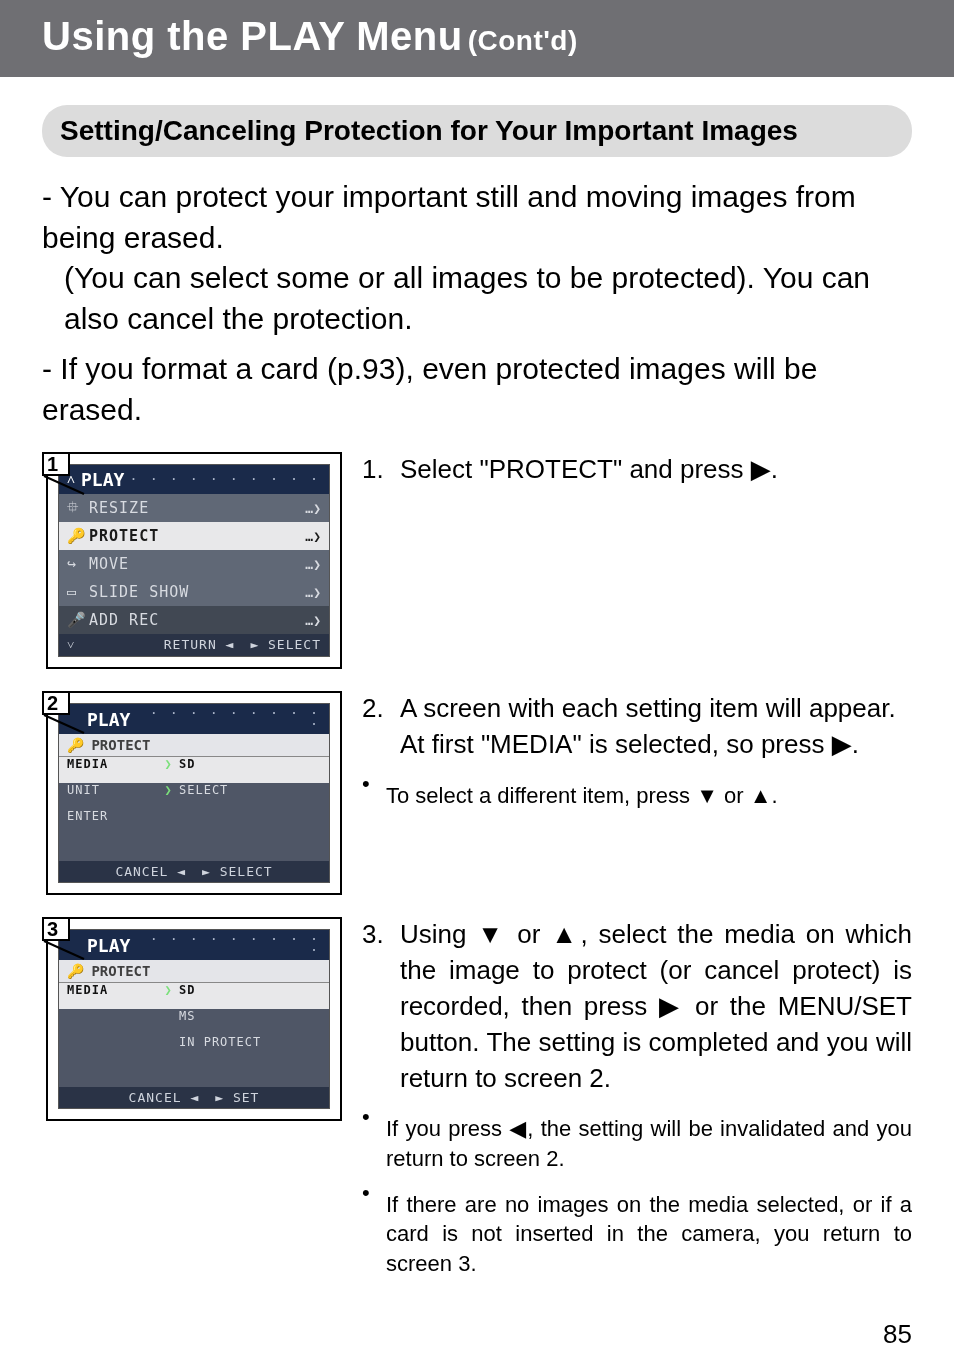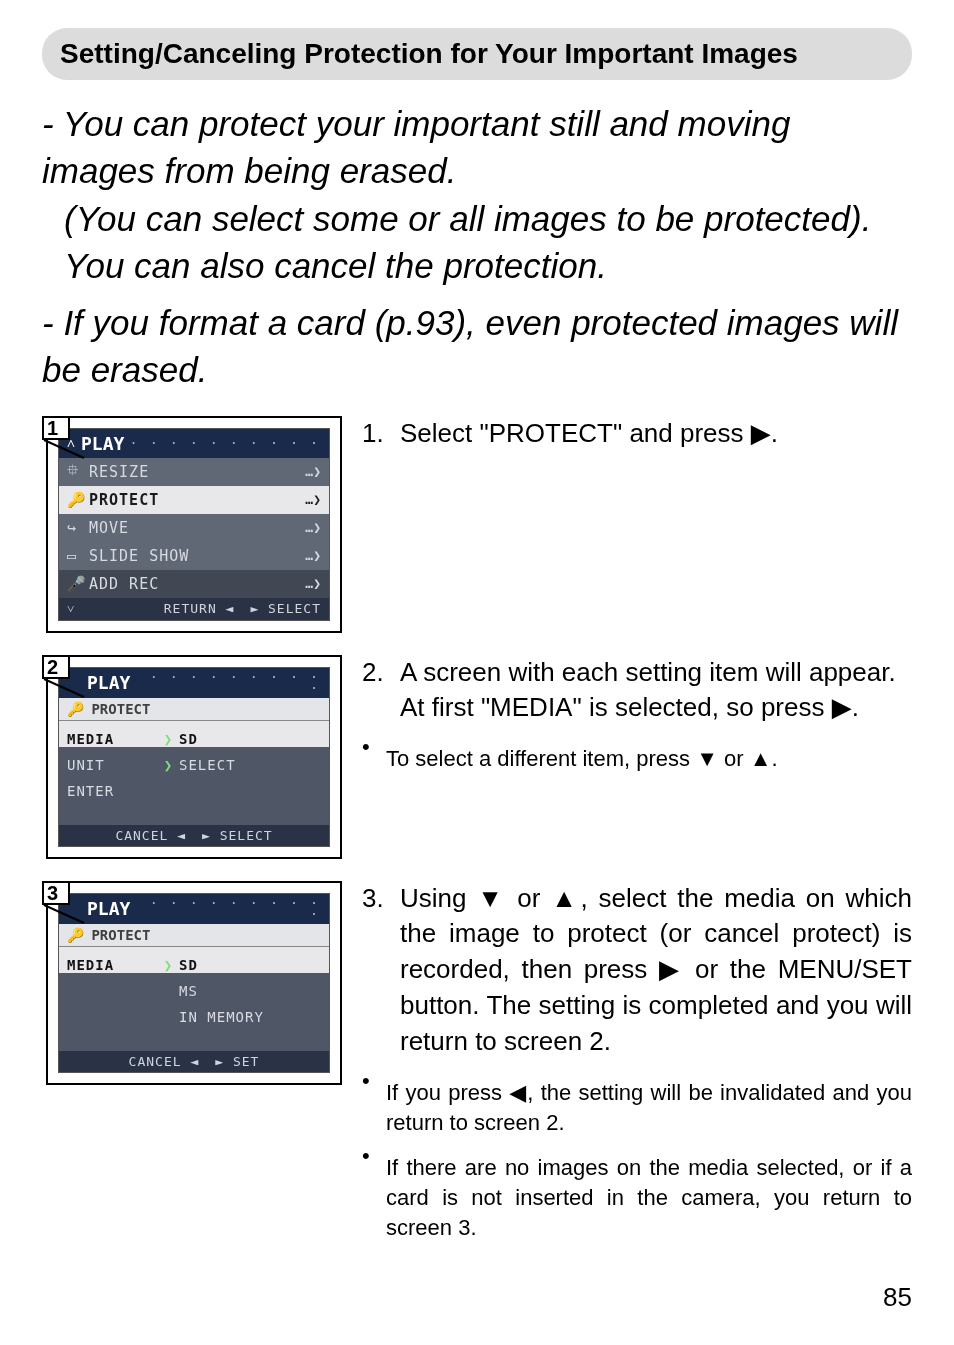--- a/index.html
+++ b/index.html
@@ -9,21 +9,21 @@
     background: #6f6f73; color: #fff; padding: 14px 0 18px 42px;
     font-weight: bold; letter-spacing: 0.5px;
   }
   .title-bar .main { font-size: 40px; }
   .title-bar .sub  { font-size: 28px; font-weight: bold; }
   .content { padding: 28px 42px 0 42px; }
   .section-head {
     background: #dcdcdc; font-size: 28px; font-weight: bold;
     padding: 10px 18px; margin-bottom: 20px; border-radius: 25px;
   }
-  .body-text { font-size: 35px; line-height: 1.35; margin-bottom: 10px; font-style: italic; }
+  .body-text { font-size: 30px; line-height: 1.35; margin-bottom: 10px; }
   .body-text .indent { padding-left: 22px; display: block; }
   .row { display: flex; gap: 20px; margin-top: 22px; }
   .shot-wrap { width: 300px; flex: 0 0 300px; position: relative; }
   .shot {
     width: 296px; border: 2px solid #000; background: #fff; position: relative;
     margin-left: 4px;
   }
   .shot-num-box {
     position: absolute; left: 0; top: 0; width: 28px; height: 24px;
     border: 2px solid #000; background: #fff; font-weight: bold;
@@ -60,21 +60,21 @@
     background: #2a3346; color: #cfd4dd; font-size: 13px; padding: 3px 8px;
     display: flex; justify-content: center; gap: 16px;
   }
   .lcd-footer .down { margin-right: auto; }
   .lcd-footer span { letter-spacing: 1px; }
 
   
   .sub-header { background:#e4e5e9; color:#404040; font-weight:bold; font-size:14px;
     padding:3px 8px; border-bottom:1px solid #888; }
   .sub-list .srow {
-    display:flex; align-items:flex-end; height:26px; font-size:14px;
+    display:flex; align-items:flex-start; height:26px; font-size:12px;
     background:#4f5666; color:#d8dbe1; padding:0 8px;
   }
   .sub-list .srow.sel { background:#e8e8ea; color:#111; font-weight:bold; }
   .sub-list .srow .sl { width: 90px; letter-spacing:1px; }
   .sub-list .srow .sc { width: 22px; color:#7be07b; font-weight:bold; text-align:center; }
   .sub-list .srow .sv { flex:1; letter-spacing:1px; }
   .sub-list .blank { height:26px; background:#4f5666; }
 
   .right-col { flex: 1; }
   .step { font-size: 26px; line-height: 1.38; display:flex; gap:10px; }
@@ -87,20 +87,24 @@
   .bullets .txt { flex:1; text-align: justify; margin-top: 12px; }
   .page-num { text-align: right; font-size: 26px; padding: 40px 42px 30px 4px; }
 
   .key-ic { display:inline-block; width:16px; text-align:center; }
 </style>
 </head>
 <body>
 
 <div class="page">
 
+  <div class="title-bar">
+    <span class="main">Using the PLAY Menu</span>
+    <span class="sub">(Cont'd)</span>
+  </div>
 
   <div class="content">
 
     <div class="section-head">Setting/Canceling Protection for Your Important Images</div>
 
     <div class="body-text">
       - <span>You can protect your important still and moving images from being erased.</span>
       <span class="indent">(You can select some or all images to be protected). You can also cancel the protection.</span>
     </div>
     <div class="body-text">
@@ -243,21 +247,21 @@
                 <span class="sv">SD</span>
               </div>
               <div class="srow">
                 <span class="sl"></span>
                   <span class="sc"></span>
                 <span class="sv">MS</span>
               </div>
               <div class="srow">
                 <span class="sl"></span>
                   <span class="sc"></span>
-                <span class="sv">IN MEMORY</span>
+                <span class="sv">IN PROTECT</span>
               </div>
               <div class="blank"></div>
             </div>
             <div class="lcd-footer">
               <span>CANCEL ◄</span>
               <span>► SET</span>
             </div>
           </div>
         </div>
       </div>

